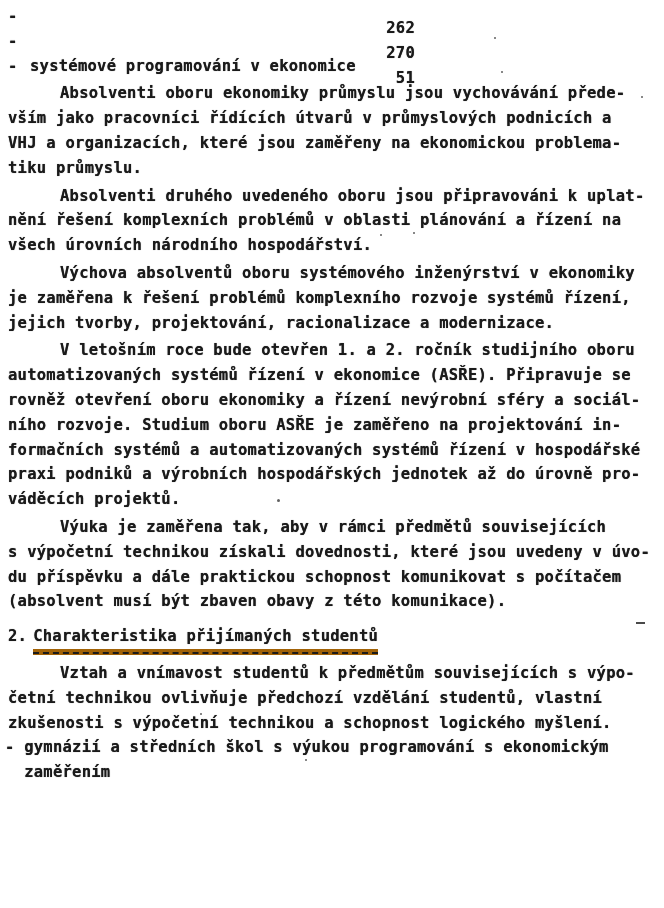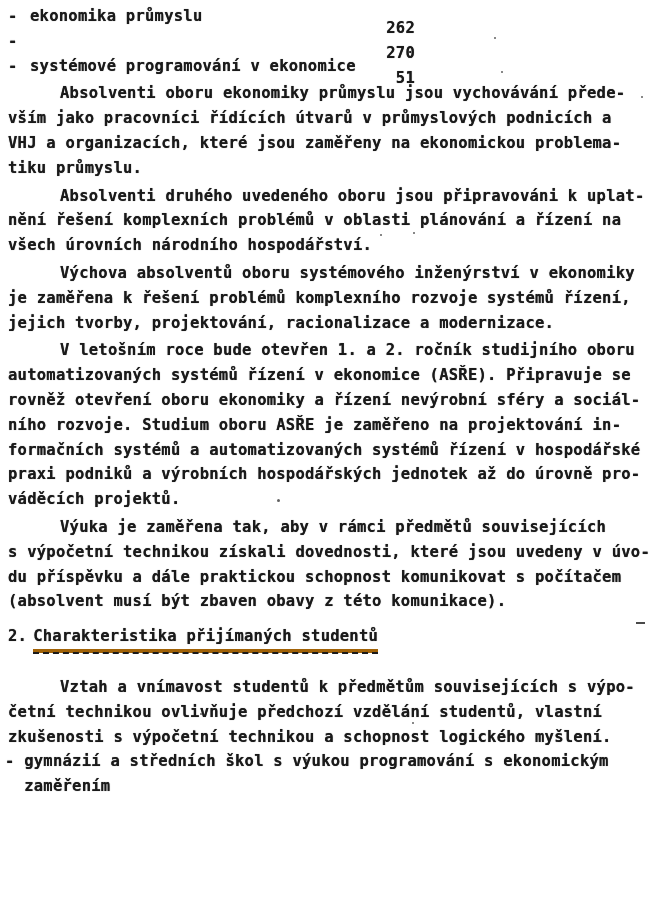--- a/index.html
+++ b/index.html
@@ -31,21 +31,21 @@
     margin: 3px 0 0 0;
   }
   .heading {
     margin: 10px 0 6px 0;
     white-space: pre;
   }
   .hnum { margin-right: 6px; }
   .hunder {
     position: relative;
     display: inline-block;
-    border-bottom: 4px solid #a16207;
+    border-bottom: 6px solid #a16207;
     padding-bottom: 0px;
   }
   .hunder::after {
     content: "";
     position: absolute;
     left: 0; right: 0; bottom: -5px;
     border-bottom: 2px dashed #1a1a1a;
   }
   .gradlist {
     white-space: pre;
@@ -68,21 +68,20 @@
   }
 </style>
 </head>
 <body>
 
 <div class="page">
 
   <div class="stats">
     <div class="srow">
       <span class="bullet">-</span>
-      <span class="slabel">ekonomika průmyslu</span>
       <span class="snum">262</span>
     </div>
     <div class="srow">
       <span class="bullet">-</span>
       <span class="snum">270</span>
     </div>
     <div class="srow">
       <span class="bullet">-</span>
       <span class="slabel">systémové programování v ekonomice</span>
       <span class="snum">51</span>
@@ -106,21 +105,21 @@
 formačních systémů a automatizovaných systémů řízení v hospodářské
 praxi podniků a výrobních hospodářských jednotek až do úrovně pro-
 váděcích projektů.</div>
   <div class="para">Výuka je zaměřena tak, aby v rámci předmětů souvisejících
 s výpočetní technikou získali dovednosti, které jsou uvedeny v úvo-
 du příspěvku a dále praktickou schopnost komunikovat s počítačem
 (absolvent musí být zbaven obavy z této komunikace).</div>
 
   <div class="heading"><span class="hnum">2.</span><span class="hunder">Charakteristika přijímaných studentů</span></div>
 
-  <div class="para" style="margin-top:22px">Vztah a vnímavost studentů k předmětům souvisejících s výpo-
+  <div class="para" style="margin-top:6px">Vztah a vnímavost studentů k předmětům souvisejících s výpo-
 četní technikou ovlivňuje předchozí vzdělání studentů, vlastní
 zkušenosti s výpočetní technikou a schopnost logického myšlení.</div>
   <div class="gradlist">- gymnázií a středních škol s výukou programování s ekonomickým
   zaměřením</div>
 
   <div class="speck s2" style="left:494px; top:37px;"></div>
   <div class="speck s2" style="left:501px; top:71px;"></div>
   <div class="speck s2" style="left:380px; top:234px;"></div>
   <div class="speck s2" style="left:413px; top:232px;"></div>
   <div class="speck s3" style="left:277px; top:499px;"></div>

